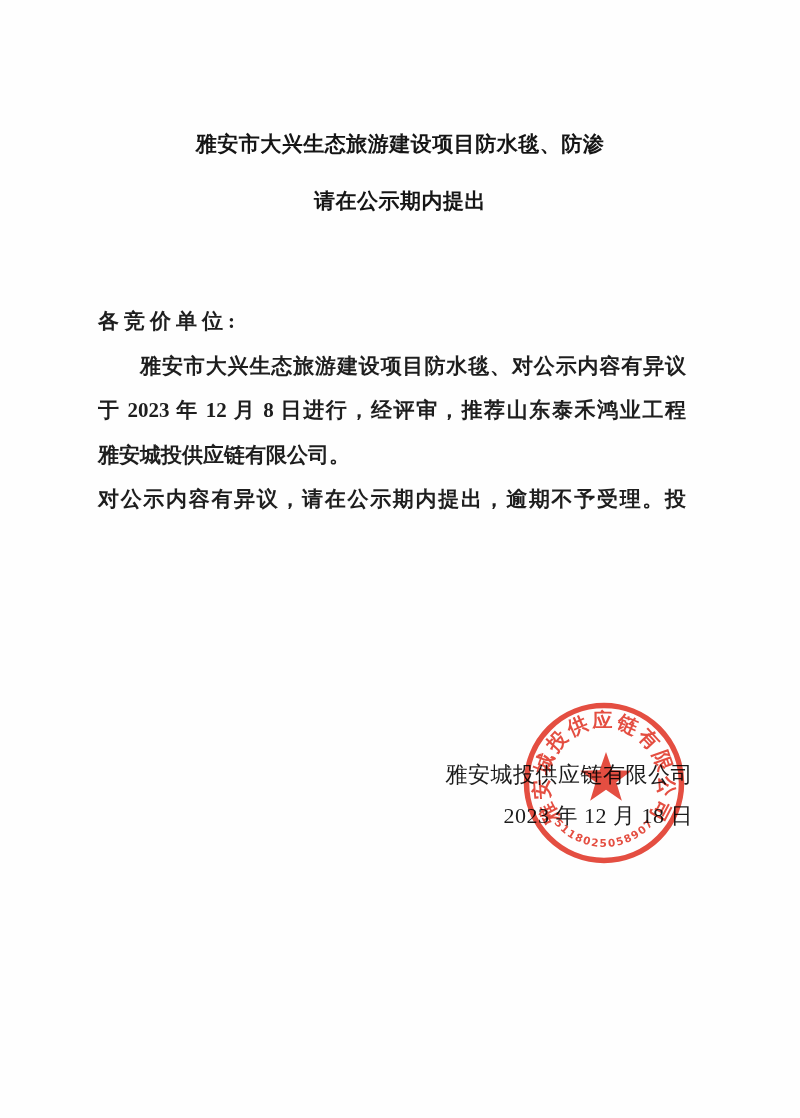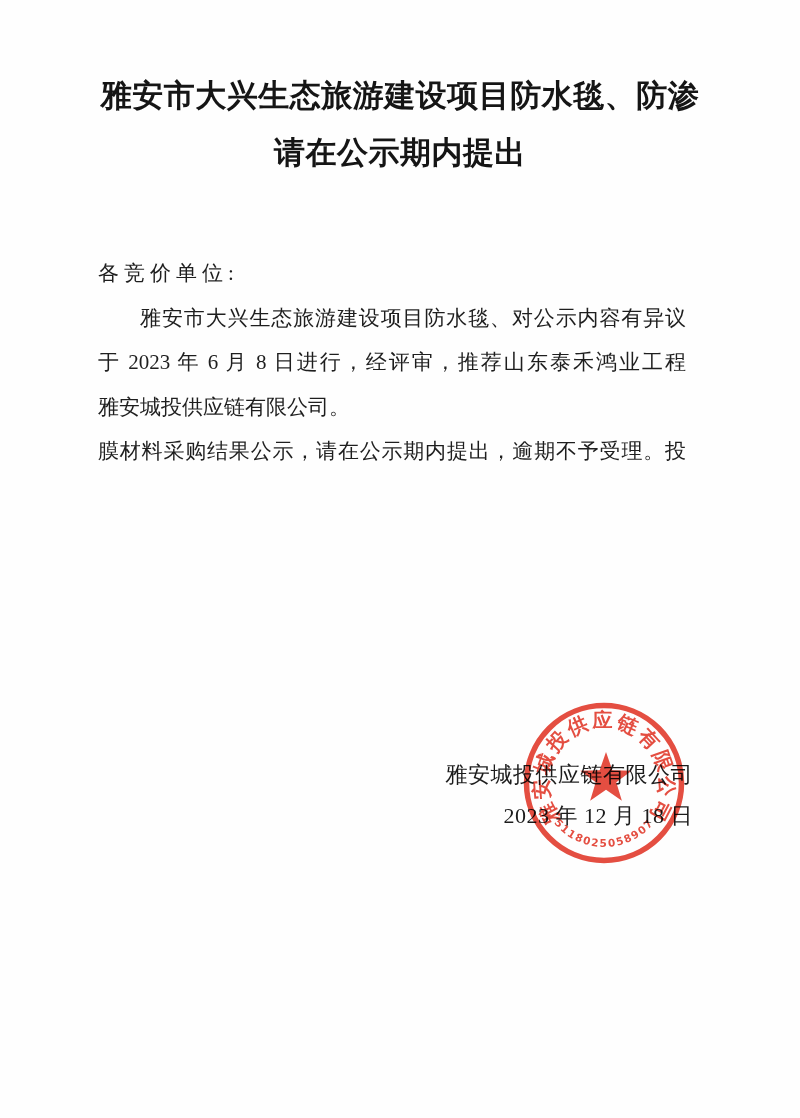--- a/index.html
+++ b/index.html
@@ -10,38 +10,38 @@
     color: #1f1f1f;
     overflow: hidden;
   }
   .page {
     position: relative;
     width: 800px; height: 1118px;
     background: #fefefe;
   }
   .title {
     margin: 0;
-    padding-top: 68px;
+    padding-top: 116px;
     text-align: center;
-    font-size: 31px;
+    font-size: 21px;
     line-height: 56.5px;
     font-weight: bold;
     color: #151515;
     letter-spacing: 0.5px;
   }
   .body-text {
     margin-top: 70px;
     margin-left: 98px;
     width: 588px;
     font-size: 21px;
     line-height: 44.5px;
     color: #1e1e1e;
   }
   .salutation { letter-spacing: 5px; }
-  .line { white-space: normal; }
+  .line { white-space: normal; font-weight: bold; }
   .indent { text-indent: 2em; }
   .fill {
     text-align: justify;
     text-align-last: justify;
   }
   .signature {
     position: absolute;
     top: 754px;
     right: 107px;
     text-align: right;
@@ -77,25 +77,25 @@
 
   <h1 class="title">
     <div>雅安市大兴生态旅游建设项目防水毯、防渗</div>
     <div>请在公示期内提出</div>
   </h1>
 
   <div class="body-text">
     <div class="line salutation">各竞价单位:</div>
     <div>
       <div class="line indent fill">雅安市大兴生态旅游建设项目防水毯、对公示内容有异议</div>
-      <div class="line fill">于 2023 年 6 月 8 日进行，经评审，推荐山东泰禾鸿业工程</div>
+      <div class="line fill">于 2023 年 12 月 8 日进行，经评审，推荐山东泰禾鸿业工程</div>
       <div class="line">雅安城投供应链有限公司。</div>
     </div>
     <div>
-      <div class="line fill">膜材料采购结果公示，请在公示期内提出，逾期不予受理。投</div>
+      <div class="line fill">对公示内容有异议，请在公示期内提出，逾期不予受理。投</div>
     </div>
   </div>
 
   <div class="signature">
     <div>雅安城投供应链有限公司</div>
     <div>2023 年 12 月 18 日</div>
   </div>
 
   <svg class="stamp" width="170" height="170" viewBox="0 0 170 170">
     <defs>

